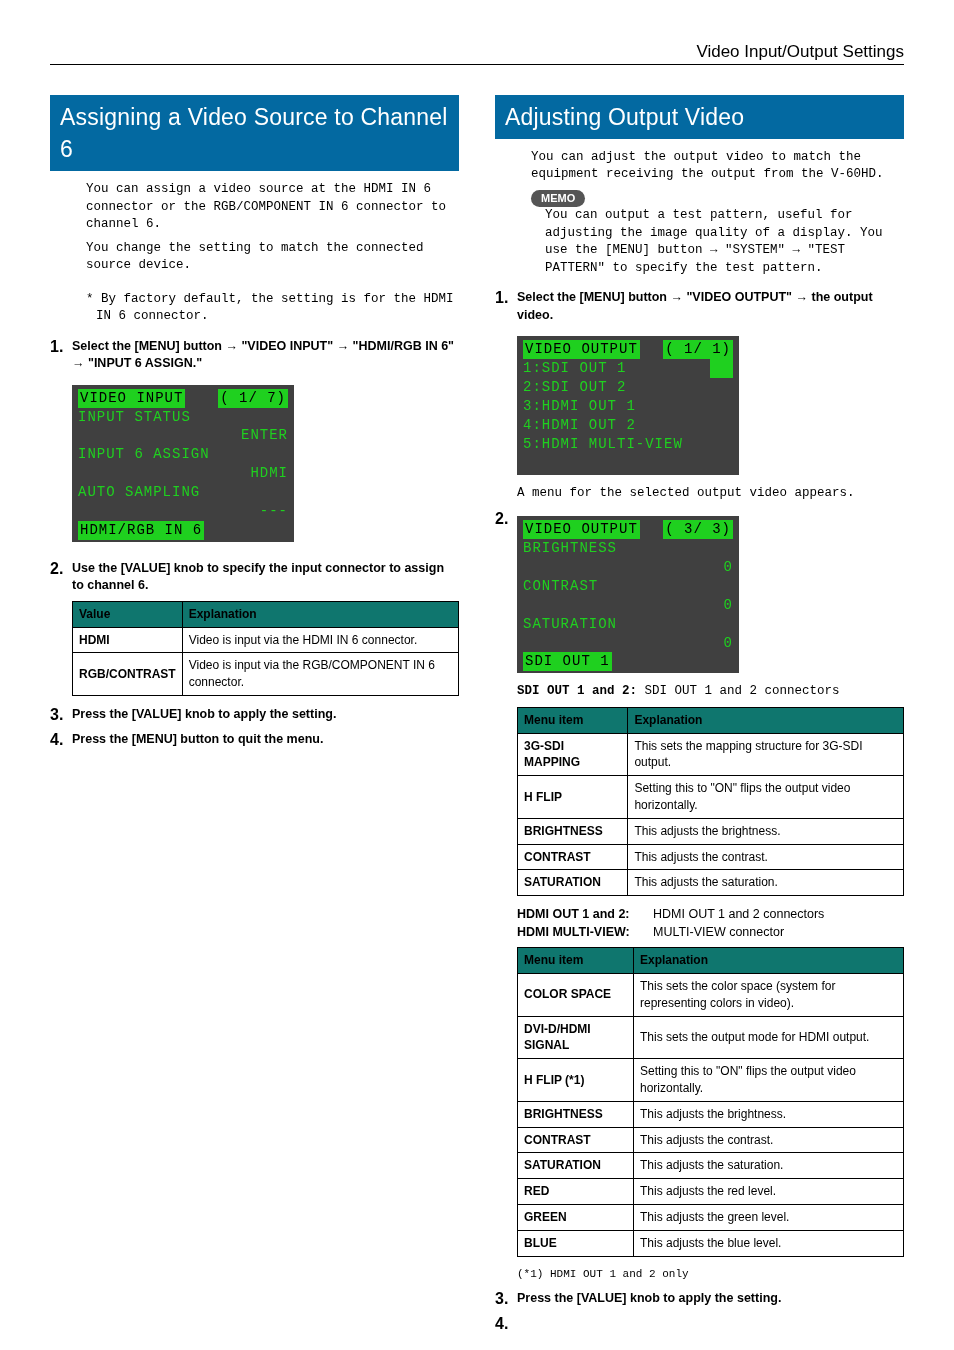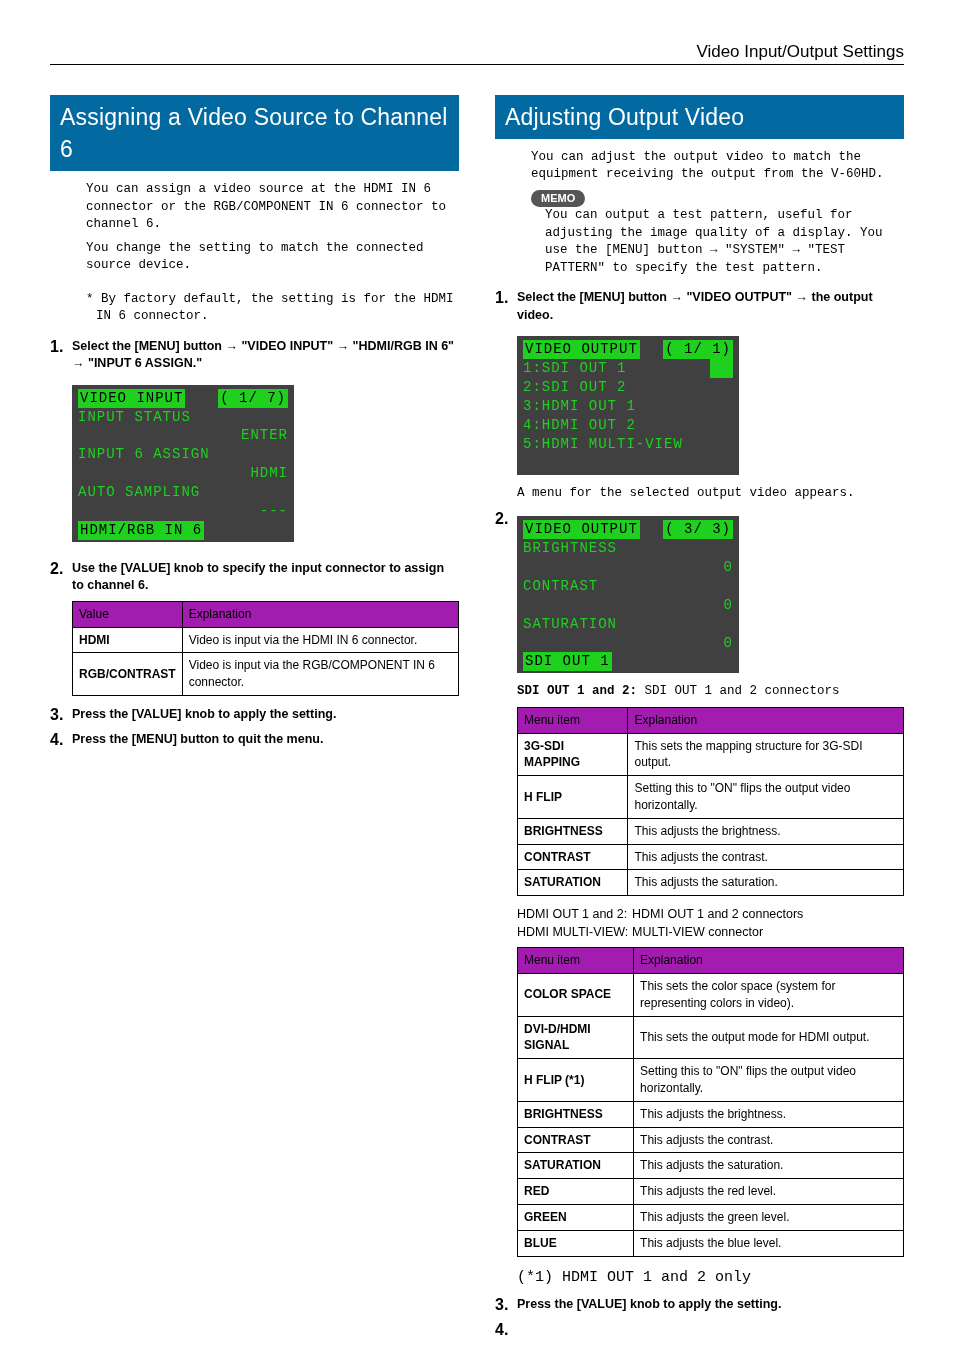--- a/index.html
+++ b/index.html
@@ -94,38 +94,38 @@
     margin: 6px 0 10px 0;
     font-size: 12px;
   }
   table.data th, table.data td {
     border: 1px solid #000;
     padding: 4px 6px;
     text-align: left;
     vertical-align: middle;
   }
   table.data th {
-    background: #a21caf;
-    font-weight: normal;
+    background: #0f766e;
+    font-weight: bold;
   }
   table.data td.key { font-weight: bold; }
   .memo-badge {
     display: inline-block;
     background: #555;
     color: #fff;
     border-radius: 10px;
     padding: 1px 10px;
     font-size: 11px;
     font-weight: bold;
   }
   .sub-indent { padding-left: 14px; }
   .inline-defs { margin: 10px 0 4px 0; }
   .inline-defs div { display:flex; }
-  .inline-defs .k { font-weight:normal; width:115px;}
-  .footnote{font-size:15px; margin-top:2px;}
+  .inline-defs .k { font-weight:bold; width:136px;}
+  .footnote{font-size:11px; margin-top:2px;}
 </style>
 </head>
 <body>
 
 <div class="top-header">Video Input/Output Settings</div>
 
 <div class="two-col">
 
   <div class="col">
     <h2 class="section-title">Assigning a Video Source to Channel 6</h2>

